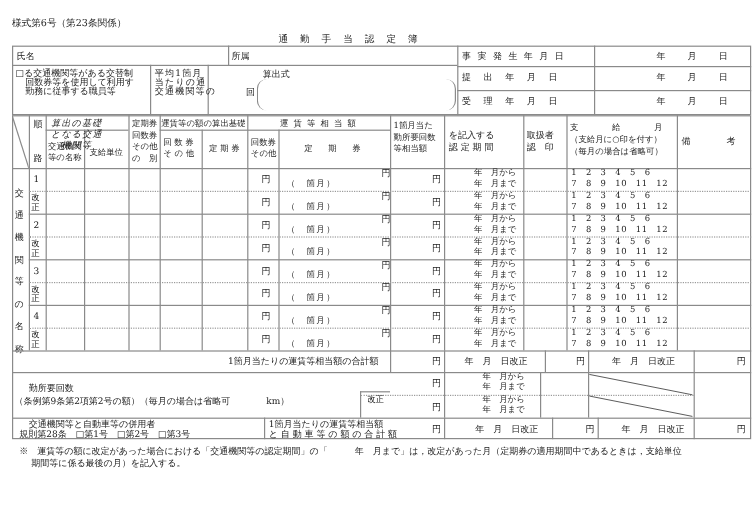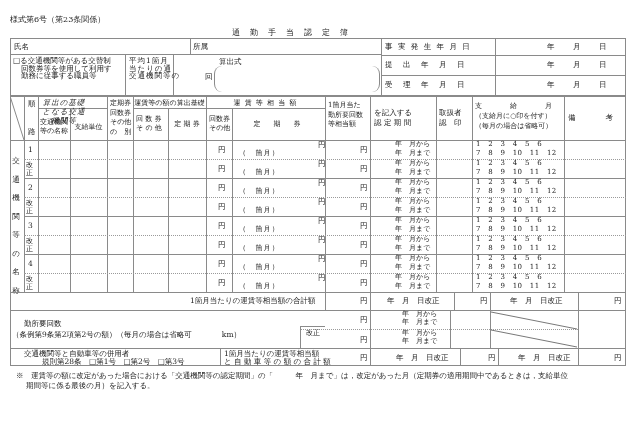--- a/index.html
+++ b/index.html
@@ -335,21 +335,21 @@
 <div class="t" style="left:402px;top:319px;font-size:7px;">年　月まで</div>
 <div class="t" style="left:402px;top:330px;font-size:7px;">年　月から</div>
 <div class="t" style="left:402px;top:338px;font-size:7px;">年　月まで</div>
 
 <div class="vl" style="left:220px;top:348px;height:18px;"></div>
 <div class="vl" style="left:370px;top:348px;height:18px;"></div>
 <div class="vl" style="left:460px;top:348px;height:18px;"></div>
 <div class="vl" style="left:498px;top:348px;height:18px;"></div>
 <div class="vl" style="left:578px;top:348px;height:18px;"></div>
 <div class="t" style="left:24px;top:350px;font-size:7.5px;">交通機関等と自動車等の併用者</div>
-<div class="t" style="left:42px;top:358px;font-size:7.5px;">規則第28条　□第1号　□第2号　□第3号</div>
+<div class="t" style="left:16px;top:358px;font-size:7.5px;">規則第28条　□第1号　□第2号　□第3号</div>
 <div class="t" style="left:224px;top:350px;font-size:7.5px;">1箇月当たりの運賃等相当額</div>
 <div class="t" style="left:224px;top:358px;font-size:7.5px;">と 自 動 車 等 の 額 の 合 計 額</div>
 <div class="t" style="left:360px;top:354px;">円</div>
 <div class="field" style="left:326px;top:349px;width:43px;height:16px;"></div>
 <div class="t" style="left:396px;top:354px;">年　月　日改正</div>
 <div class="t" style="left:488px;top:354px;">円</div>
 <div class="t" style="left:518px;top:354px;">年　月　日改正</div>
 <div class="t" style="left:614px;top:354px;">円</div>
 
 <div class="t" style="left:16px;top:372px;font-size:7.5px;">※　運賃等の額に改定があった場合における「交通機関等の認定期間」の「　　　年　月まで」は，改定があった月（定期券の適用期間中であるときは，支給単位</div>

